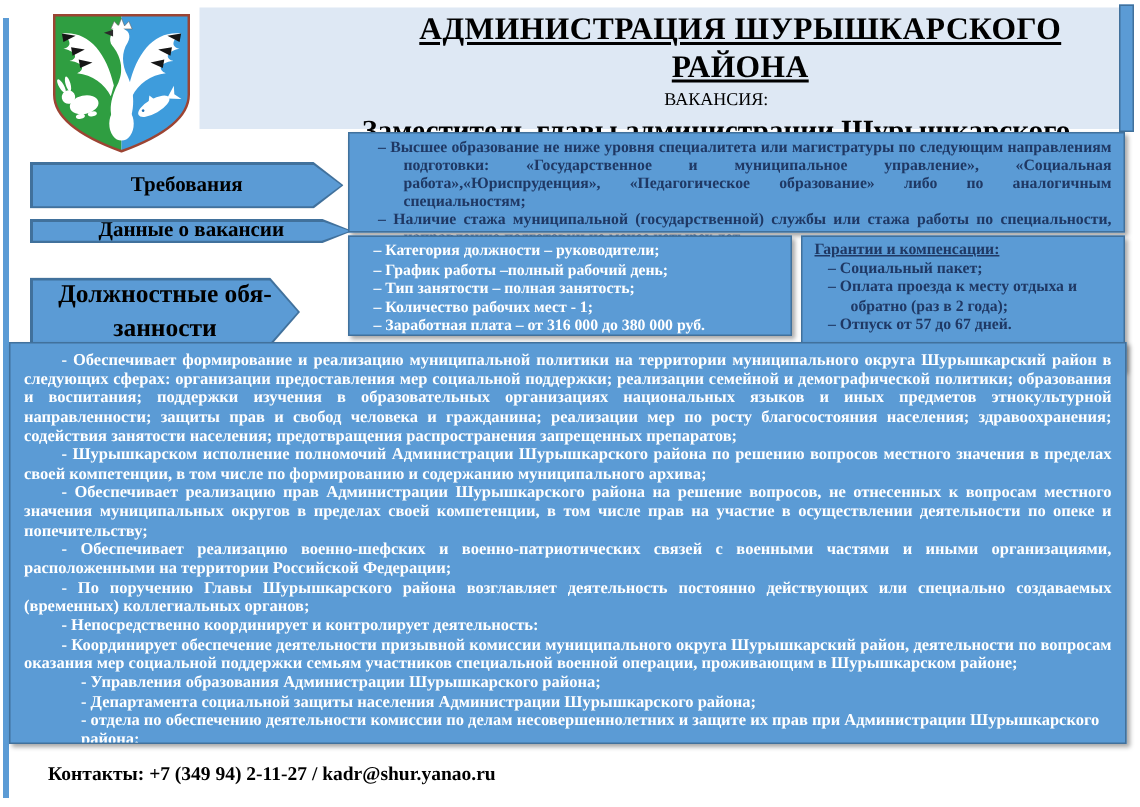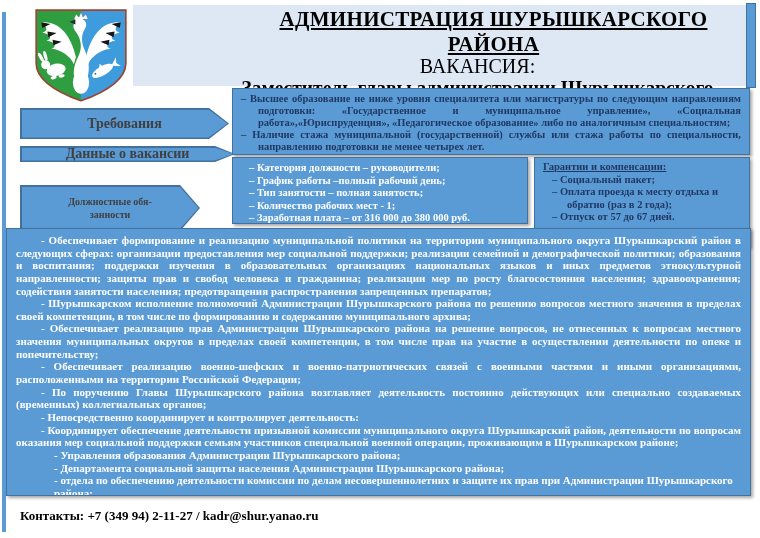--- a/index.html
+++ b/index.html
@@ -10,59 +10,59 @@
   #left-line{position:absolute;left:2px;top:12px;width:4px;height:520px;background:#5b9bd5;}
   #right-strip{position:absolute;left:746px;top:3px;width:8px;height:83px;background:#5b9bd5;border:1px solid #41719c;}
 
   
   #emblem{position:absolute;left:28px;top:6px;width:106px;height:100px;}
 
   
   #title-block{position:absolute;left:133px;top:5px;width:613px;height:81px;background:#dee8f4;}
   #title-text{position:absolute;left:80px;right:4px;top:2px;text-align:center;color:#000;}
   .t1{font-size:21px;line-height:25px;font-weight:bold;text-decoration:underline;letter-spacing:.3px;margin-left:32px;}
-  .t2{font-size:20px;line-height:19px;}
+  .t2{font-size:12px;line-height:19px;}
   .t3{font-size:19.5px;line-height:23px;font-weight:bold;text-decoration:underline;}
   .t4{font-size:12px;line-height:14px;}
 
   
   .arrow{position:absolute;clip-path:polygon(0 0,calc(100% - 20px) 0,100% 50%,calc(100% - 20px) 100%,0 100%);
          background:#41719c;filter:drop-shadow(1px 2px 2px rgba(0,0,0,.3));}
   .arrow-inner{position:absolute;inset:1.5px;clip-path:polygon(0 0,calc(100% - 19px) 0,100% 50%,calc(100% - 19px) 100%,0 100%);
          background:#5b9bd5;display:flex;align-items:center;justify-content:center;
-         color:#404040;font-weight:bold;text-align:center;}
+         color:#000000;font-weight:bold;text-align:center;}
   #arrow-1{left:20px;top:108px;width:209px;height:31px;}
   #arrow-2{left:20px;top:146px;width:215px;height:16px;}
   #arrow-3{left:20px;top:185px;width:180px;height:46px;}
   #arrow-1 .arrow-inner,#arrow-2 .arrow-inner{font-size:14px;}
-  #arrow-3 .arrow-inner{font-size:10px;line-height:1.35;white-space:pre-line;}
+  #arrow-3 .arrow-inner{font-size:17px;line-height:1.35;white-space:pre-line;}
 
   
   .bluebox{position:absolute;background:#5b9bd5;border:1.5px solid #41719c;
            box-shadow:2px 2px 3px rgba(0,0,0,.35);box-sizing:border-box;}
 
   #req-box{left:232px;top:88px;width:518px;height:67px;padding:4px 8px 2px 0;
            color:#1f3864;font-weight:bold;font-size:10.5px;line-height:1.15;text-align:justify;}
-  #req-box .li{padding-left:25px;text-indent:-17px;}
+  #req-box .li{padding-left:36px;text-indent:-17px;}
 
   #vac-box{left:232px;top:157px;width:296px;height:67px;padding:4px 6px 2px 0;
            color:#ffffff;font-weight:bold;font-size:10.5px;line-height:1.2;}
   #vac-box .li{padding-left:30px;text-indent:-14px;}
 
   #gar-box{left:534px;top:157px;width:216px;height:90px;padding:3px 5px 2px 0;
            color:#1f3864;font-weight:bold;font-size:10.5px;line-height:1.2;}
   #gar-box .hd{padding-left:8px;text-decoration:underline;}
   #gar-box .li{padding-left:32px;text-indent:-15px;}
 
   #duties-box{left:6px;top:228px;width:745px;height:268px;padding:5px 9px 4px 9px;
               color:#ffffff;font-weight:bold;font-size:11px;line-height:1.15;text-align:justify;overflow:hidden;}
   .duty-para{text-indent:25px;}
   .duty-sub{margin-left:38px;text-align:left;}
 
-  #contacts{position:absolute;left:20px;top:508px;font-size:13px;font-weight:bold;color:#000;}
+  #contacts{position:absolute;left:32px;top:508px;font-size:13px;font-weight:bold;color:#000;}
 </style>
 </head>
 <body>
 
 <div id="page">
 
   <div id="left-line"></div>
   <div id="right-strip"></div>
 
   <div id="emblem">

